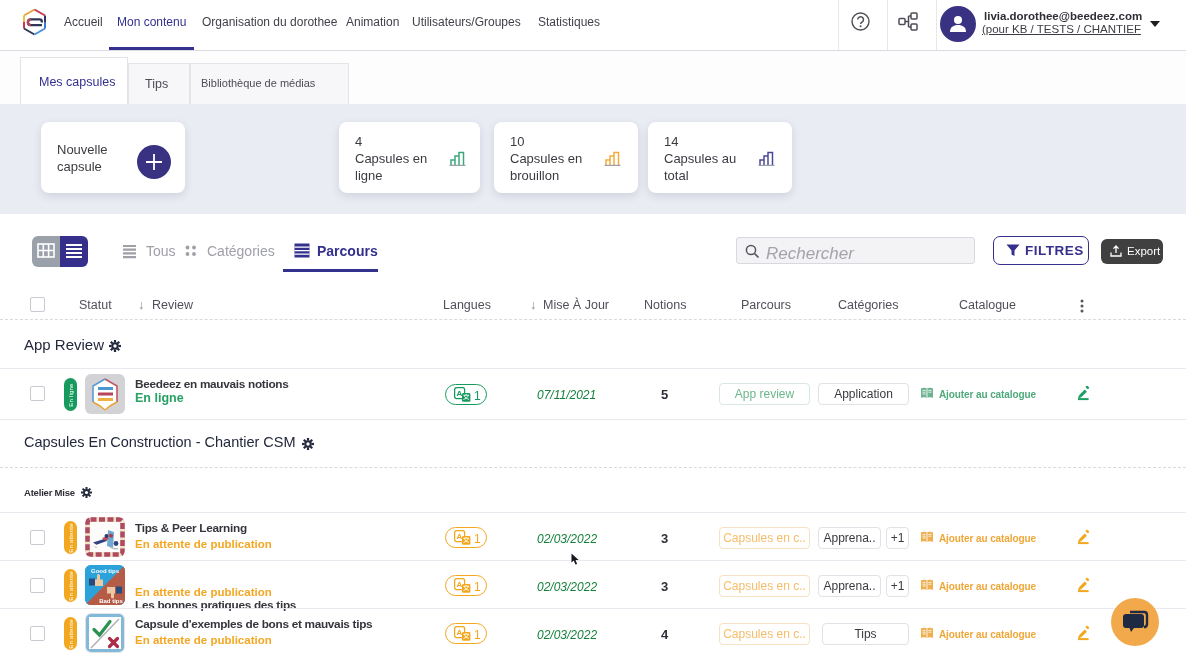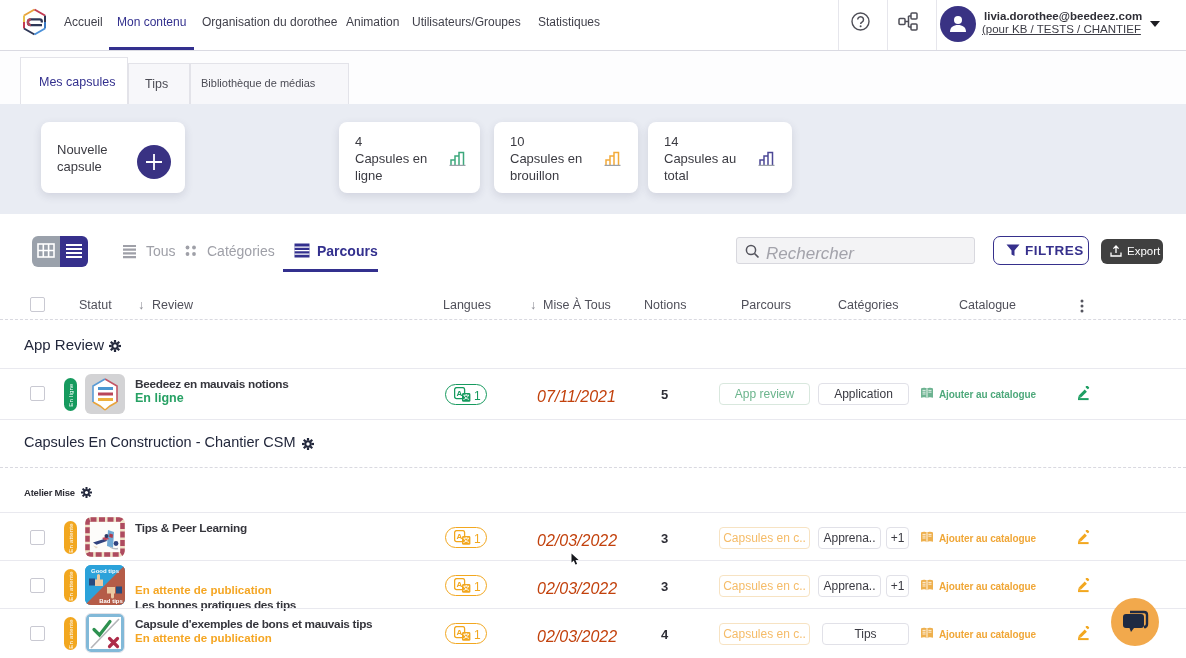--- a/index.html
+++ b/index.html
@@ -44,26 +44,26 @@
 
 
 .th { position:absolute; font-size:12.5px; color:#50505a; white-space:nowrap; }
 .checkbox { position:absolute; width:15px; height:15px; border:1.5px solid #c9c9d2; border-radius:2px; background:#fff; }
 .hline { position:absolute; left:0; width:1186px; height:1px; background:#e9e9ef; }
 .dashline { position:absolute; left:0; width:1186px; border-top:1px dashed #d9d9e0; }
 .section-h { position:absolute; left:24px; font-size:15px; color:#23283c; font-weight:500; }
 .row-title { position:absolute; left:135px; font-size:11.8px; font-weight:bold; color:#35353c; letter-spacing:-0.3px; }
 .row-sub { position:absolute; left:135px; font-size:11.5px; font-weight:bold; }
 .green { color:#27a164; }
-.orange { color:#f5a623;margin-top:46px; }
+.orange { color:#f5a623; }
 .pill-v { position:absolute; left:64px; width:13px; height:33px; border-radius:7px; }
 .pill-v span { position:absolute; left:50%; top:50%; transform:translate(-50%,-50%) rotate(-90deg); font-size:6px; color:#fff; white-space:nowrap; letter-spacing:0.2px; }
 .thumb { position:absolute; left:85px; width:40px; height:40px; border-radius:6px; overflow:hidden; }
 .lang-badge { position:absolute; left:445px; width:42px; height:21px; border-radius:11px; background:#fff; }
-.date { position:absolute; font-size:16px; font-style:italic; color:#c2410c; }
+.date { position:absolute; font-size:12px; font-style:italic; color:#15803d; }
 .notion { position:absolute; font-size:13px; font-weight:bold; color:#2e2e36; }
 .chip { position:absolute; height:22px; background:#fff; border:1px solid #e1e1e8; border-radius:4px; font-size:12px; text-align:center; white-space:nowrap; }
 .cata { position:absolute; font-size:9.5px; font-weight:bold; white-space:nowrap; letter-spacing:-0.1px; }
 
 
 .chat { position:absolute; left:1111px; top:598px; width:48px; height:48px; border-radius:50%; background:#f2a94c; z-index:9; }
 </style>
 </head>
 <body>
 
@@ -222,21 +222,21 @@
     </svg>
   <span style="position:absolute;left:26px;top:6px">Export</span>
 </div>
 
 <div class="checkbox" style="left:30px;top:297px"></div>
 <span class="th" style="left:79px;top:298px">Statut</span>
 <span class="th" style="left:138px;top:298px;color:#8b8b94">↓</span>
 <span class="th" style="left:152px;top:298px">Review</span>
 <span class="th" style="left:443px;top:298px">Langues</span>
 <span class="th" style="left:530px;top:298px;color:#8b8b94">↓</span>
-<span class="th" style="left:543px;top:298px">Mise À Tous</span>
+<span class="th" style="left:543px;top:298px">Mise À Jour</span>
 <span class="th" style="left:644px;top:298px">Notions</span>
 <span class="th" style="left:741px;top:298px">Parcours</span>
 <span class="th" style="left:838px;top:298px">Catégories</span>
 <span class="th" style="left:959px;top:298px">Catalogue</span>
 <svg class="abs" style="left:1080px;top:299px" width="4" height="14" viewBox="0 0 4 14">
     <g fill="#55555e">
       <circle cx="2" cy="2" r="1.5"></circle>
       <circle cx="2" cy="7" r="1.5"></circle>
       <circle cx="2" cy="12" r="1.5"></circle>
     </g>

